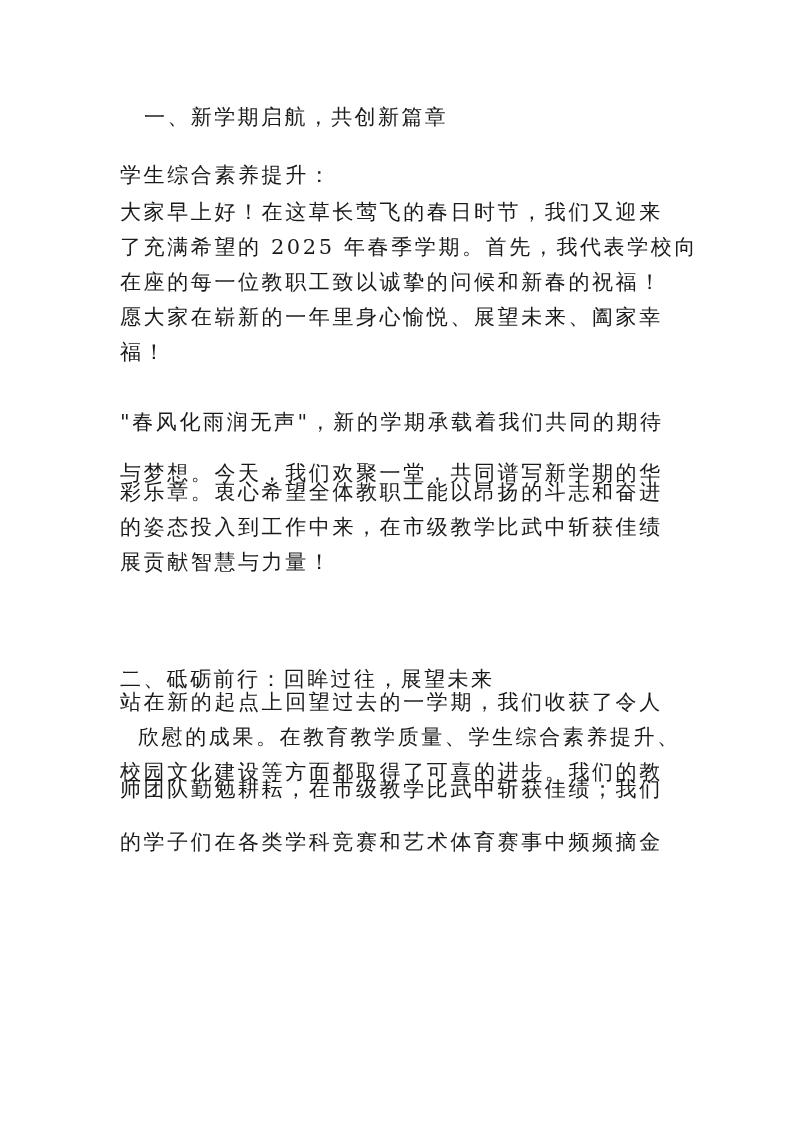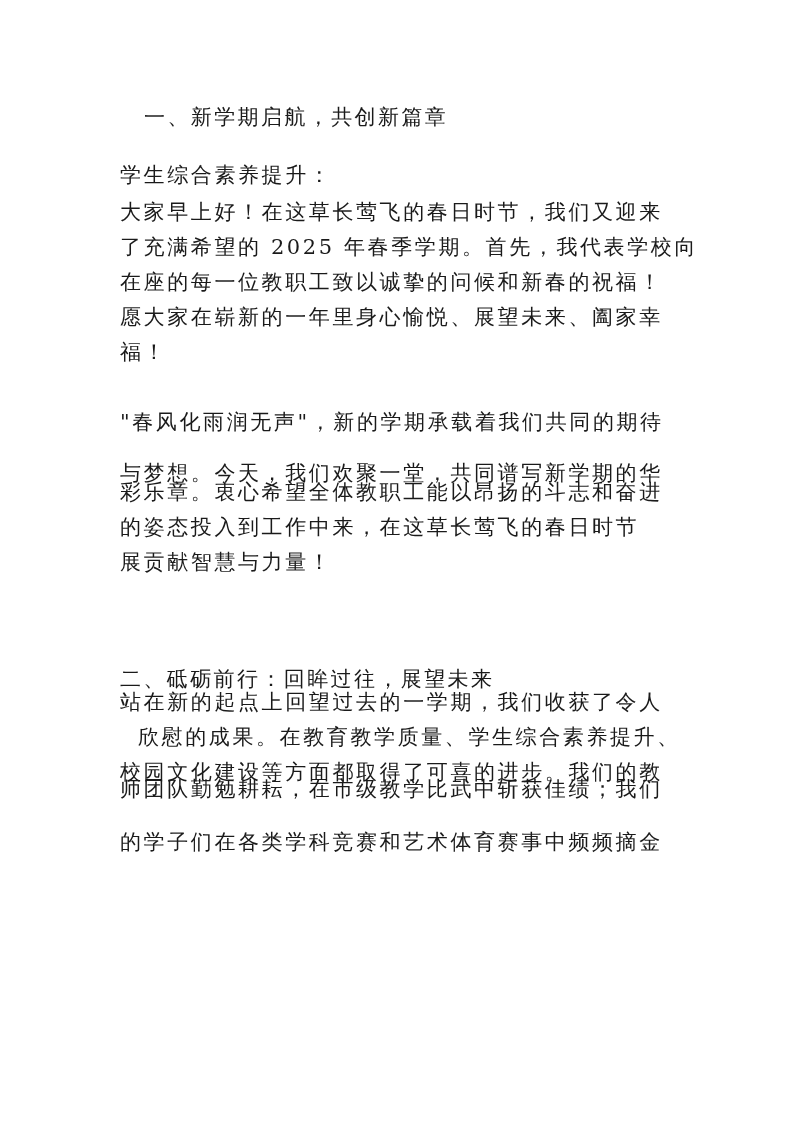--- a/index.html
+++ b/index.html
@@ -44,21 +44,21 @@
 
   <div class="line" style="top:200px;">大家早上好！在这草长莺飞的春日时节，我们又迎来</div>
   <div class="line" style="top:235px;">了充满希望的 2025 年春季学期。首先，我代表学校向</div>
   <div class="line" style="top:270px;">在座的每一位教职工致以诚挚的问候和新春的祝福！</div>
   <div class="line" style="top:305px;">愿大家在崭新的一年里身心愉悦、展望未来、阖家幸</div>
   <div class="line" style="top:340px;">福！</div>
 
   <div class="line" style="top:410px;">"春风化雨润无声"，新的学期承载着我们共同的期待</div>
   <div class="line" style="top:445px;margin-top:16px;">与梦想。今天，我们欢聚一堂，共同谱写新学期的华</div>
   <div class="line" style="top:480px;">彩乐章。衷心希望全体教职工能以昂扬的斗志和奋进</div>
-  <div class="line" style="top:515px;">的姿态投入到工作中来，在这草长莺飞的春日时节</div>
+  <div class="line" style="top:515px;">的姿态投入到工作中来，在市级教学比武中斩获佳绩</div>
   <div class="line" style="top:550px;">展贡献智慧与力量！</div>
 
   <div class="line heading" style="top:620px;margin-top:47px;">二、砥砺前行：回眸过往，展望未来</div>
 
   <div class="line" style="top:690px;">站在新的起点上回望过去的一学期，我们收获了令人</div>
   <div class="line" style="top:725px;margin-left:18px;">欣慰的成果。在教育教学质量、学生综合素养提升、</div>
   <div class="line" style="top:760px;">校园文化建设等方面都取得了可喜的进步。我们的教</div>
   <div class="line" style="top:777px;">师团队勤勉耕耘，在市级教学比武中斩获佳绩；我们</div>
   <div class="line" style="top:830px;">的学子们在各类学科竞赛和艺术体育赛事中频频摘金</div>
 

